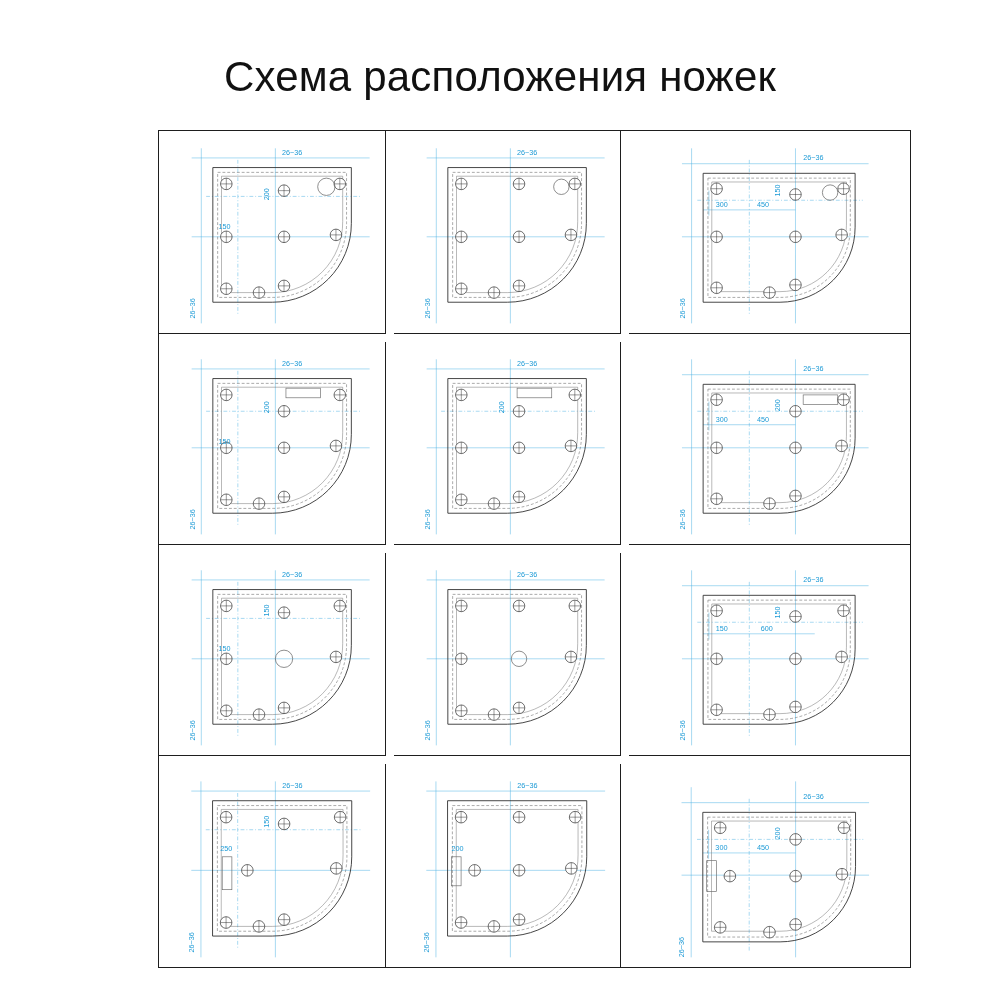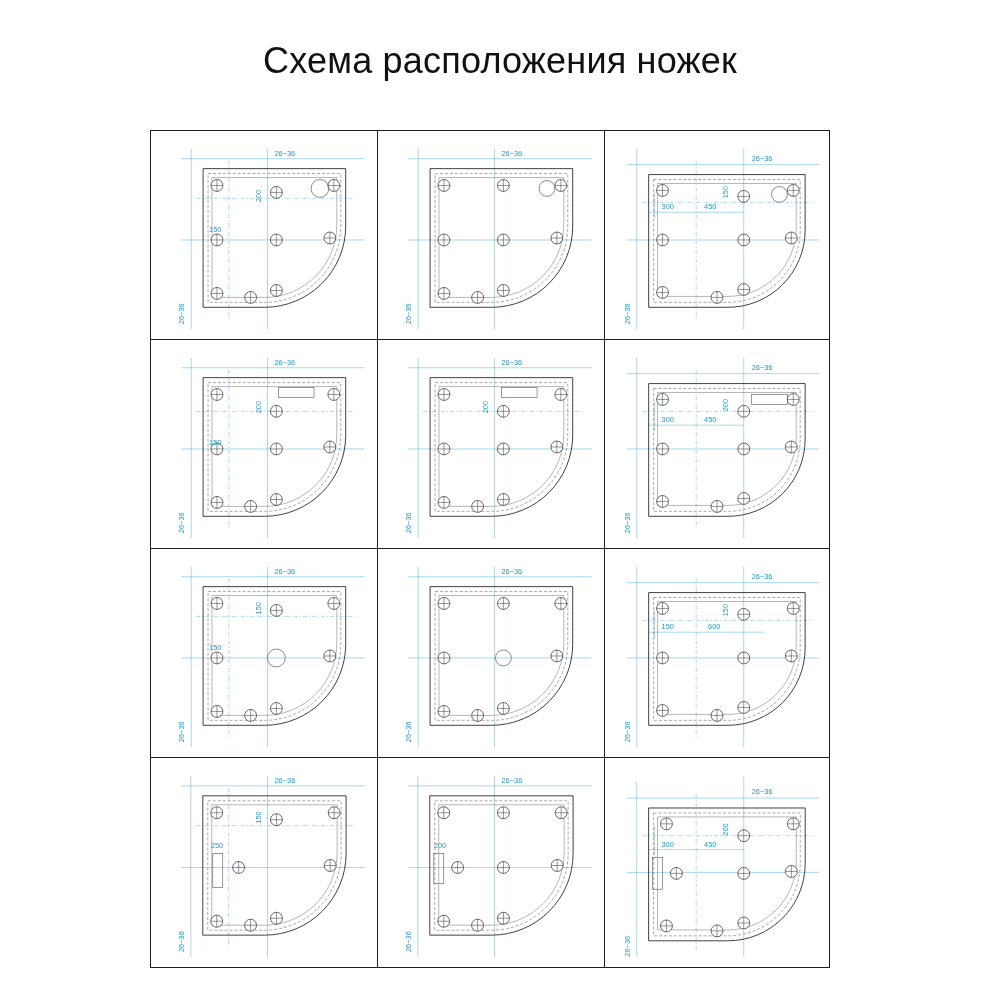--- a/index.html
+++ b/index.html
@@ -10,39 +10,40 @@
   body {
     width: 1000px;
     height: 1000px;
     font-family: "Liberation Sans", sans-serif;
     color: #1a1a1a;
     overflow: hidden;
   }
   #page-title {
     position: absolute;
     left: 0;
-    top: 40px;
+    top: 53px;
     width: 1000px;
     text-align: center;
-    font-size: 36px;
+    font-size: 42px;
     font-weight: 400;
     letter-spacing: 0.2px;
     color: #111;
   }
   #grid {
     position: absolute;
-    left: 150px;
+    left: 158px;
     top: 130px;
-    width: 680px;
+    width: 753px;
     height: 838px;
     border: 1px solid #1e1e1e;
     box-sizing: border-box;
     display: grid;
     grid-template-columns: 227px 227px 1fr;
     grid-template-rows: 1fr 1fr 1fr 1fr;
+    gap: 8px;
   }
   .cell {
     position: relative;
     border-right: 1px solid #1e1e1e;
     border-bottom: 1px solid #1e1e1e;
     box-sizing: border-box;
     overflow: hidden;
   }
   .cell.last-col { border-right: none; }
   .cell.last-row { border-bottom: none; }

